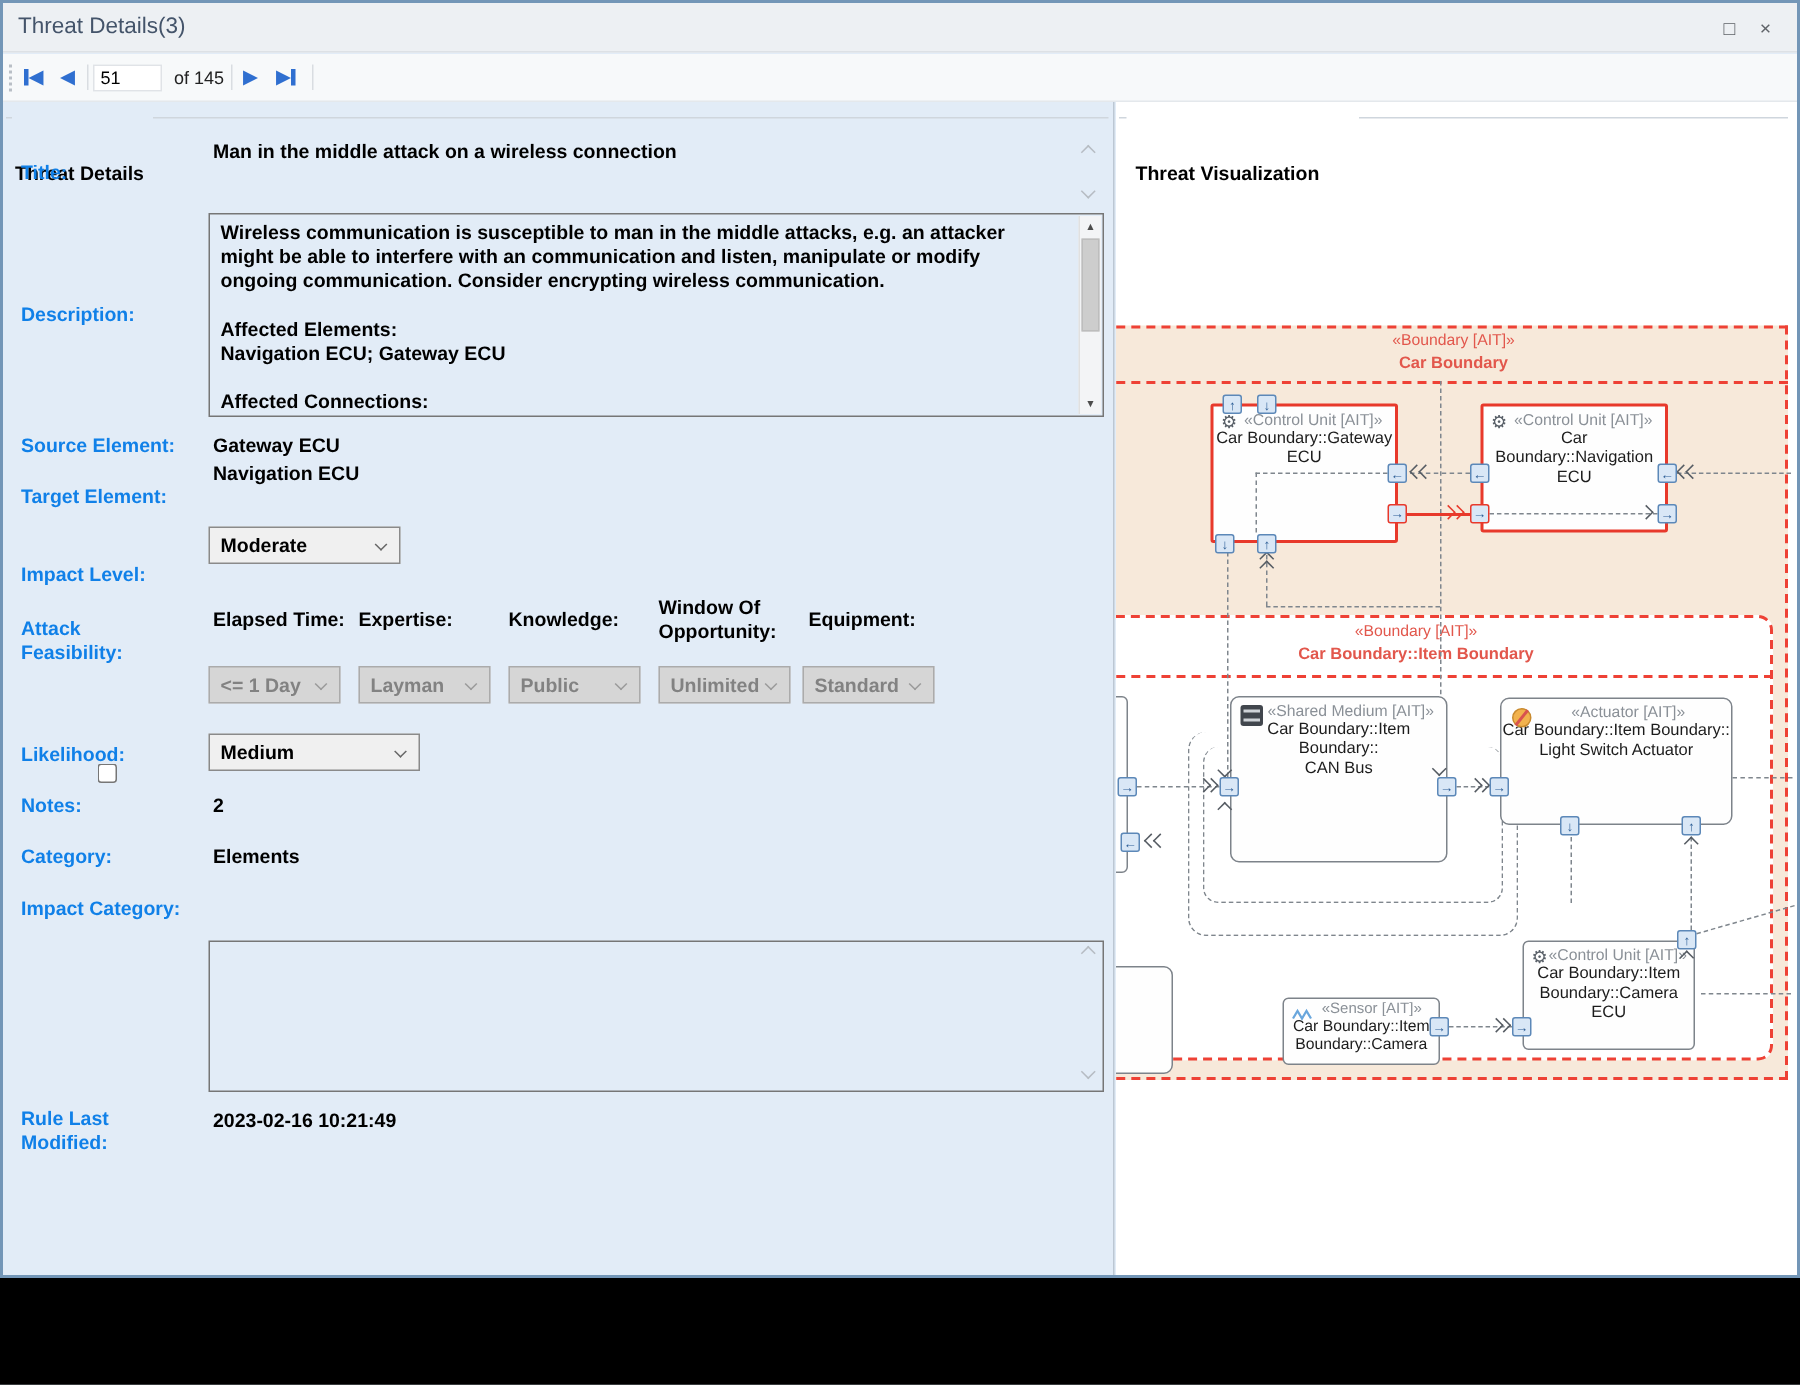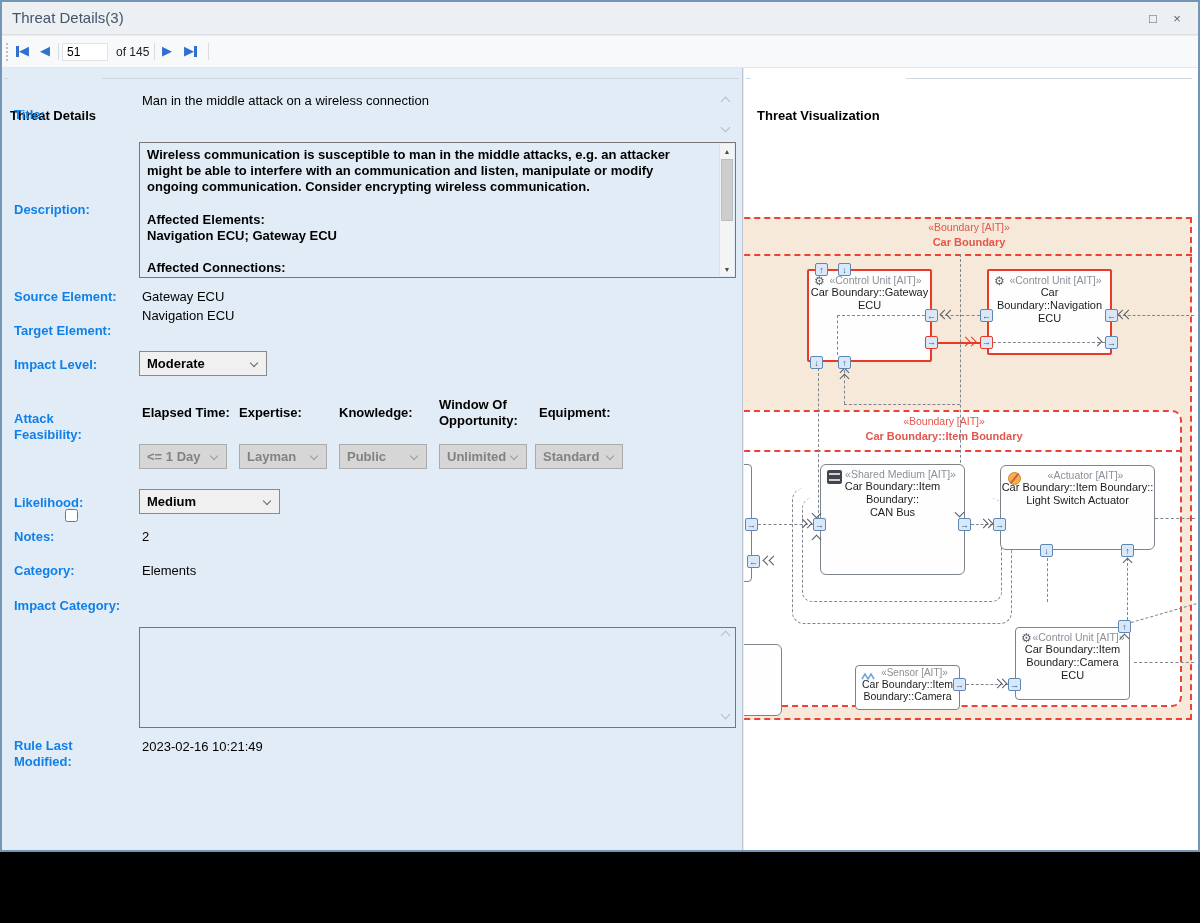--- a/index.html
+++ b/index.html
@@ -20,21 +20,21 @@
   .navbar-bar { display:inline-block; width:3px; height:11px; background:#2f6fd0; }
   .tsep { position:absolute; top:7px; width:1px; height:17px; background:#d9dde1; }
   .rec-input { position:absolute; left:60px; top:7px; width:46px; height:18px; border:1px solid #e0e3e7; background:#fff; font-size:12px; padding-left:4px; font-family:"Liberation Sans",sans-serif; }
   #of-label { position:absolute; left:114px; top:9px; font-size:12px; color:#222; }
 
   
   #form-panel { position:absolute; left:0; top:66px; width:741px; height:784px; background:#e2ecf7; }
   .group-title { position:absolute; font-size:13px; font-weight:bold; color:#000;margin-top:37px; }
   .gline { position:absolute; height:1px; background:#cfd6dd; }
   .lbl { position:absolute; color:#1080e8; font-weight:bold; font-size:13px; line-height:16px; white-space:pre-line; }
-  .val { position:absolute; color:#000; font-weight:normal; font-size:13px; line-height:16px; }
+  .val { position:absolute; color:#000; font-weight:bold; font-size:13px; line-height:16px; }
   .sublbl { position:absolute; color:#000; font-weight:bold; font-size:13px; line-height:16px; white-space:pre-line; }
   .tbox { position:absolute; border:1px solid #767676; background:#e2ecf7; }
   .tbox-text { position:absolute; left:7px; top:4px; right:22px; color:#000; font-weight:bold; font-size:13px; line-height:16.2px; white-space:pre-wrap; }
   .sbar { position:absolute; right:1px; top:1px; bottom:1px; width:15px; background:#f3f4f6; border-left:1px solid #e0e0e0; }
   .sarrow { position:absolute; left:0; width:14px; height:14px; font-size:7px; color:#4c4c4c; text-align:center; line-height:15px; }
   .sthumb { position:absolute; left:1px; width:12px; background:#cdcdcd; border:1px solid #bdbdbd; }
   .faint-ch { position:absolute; width:8px; height:8px; }
   .faint-ch span { position:absolute; width:7px; height:7px; border-right:1.5px solid #b6bcc3; border-bottom:1.5px solid #b6bcc3; }
   .fc-up span { transform:rotate(-135deg); }
   .fc-down span { transform:rotate(45deg); }
@@ -138,21 +138,21 @@
         <div class="sthumb" style="top:15px; height:62px"></div>
         <div class="sarrow" style="bottom:0">▼</div>
       </div>
     </div>
 
     <div class="lbl" style="left:12px; top:221px">Source Element:</div>
     <div class="val" style="left:140px; top:221px">Gateway ECU</div>
     <div class="lbl" style="left:12px; top:255px">Target Element:</div>
     <div class="val" style="left:140px; top:240px">Navigation ECU</div>
 
-    <div class="lbl" style="left:12px; top:289px">Impact Level:</div>
+    <div class="lbl" style="left:12px; top:307px">Impact Level:</div>
     <div class="dd" style="left:137px; top:283px; width:128px">
       <span>Moderate</span>
       <span class="ddch"></span>
     </div>
 
     <div class="lbl" style="left:12px; top:343px">Attack
 Feasibility:</div>
     <input type="checkbox" id="af-checkbox" style="">
     <div class="sublbl" style="left:140px; top:337px">Elapsed Time:</div>
     <div class="sublbl" style="left:237px; top:337px">Expertise:</div>

